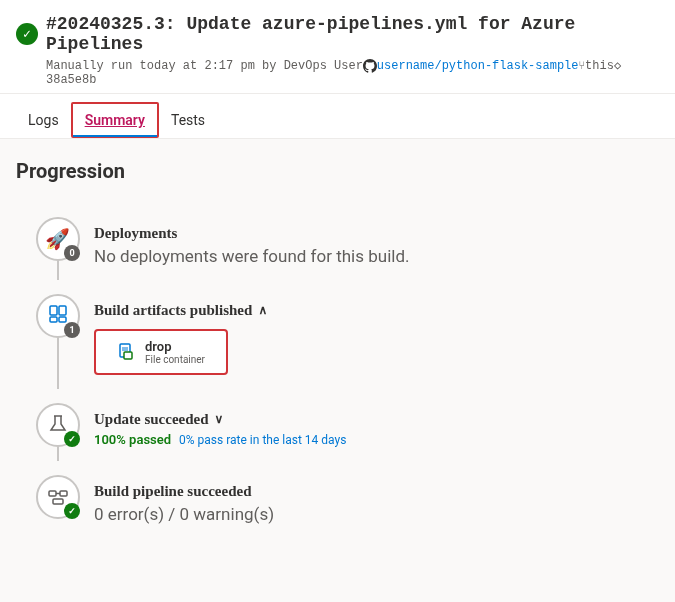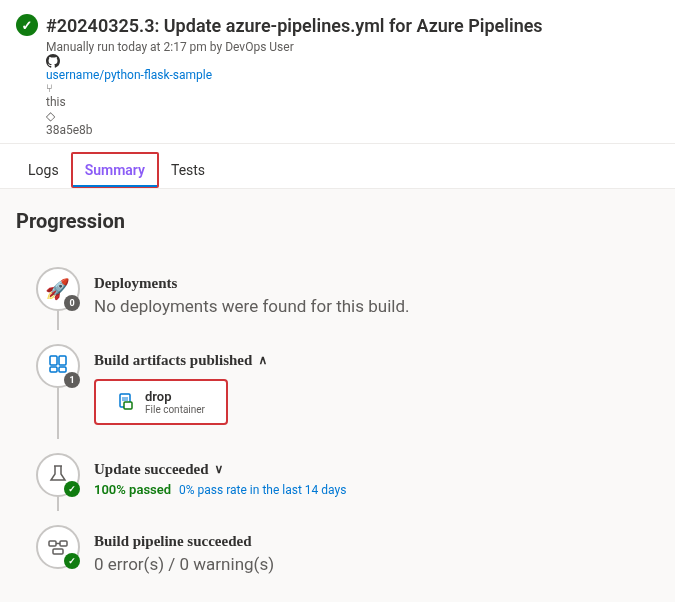--- a/index.html
+++ b/index.html
@@ -8,20 +8,21 @@
       font-size: 14px;
       color: #323130;
       background: #fff;
       width: 675px;
       min-height: 602px;
     }
 
     .header {
       padding: 14px 16px 6px 16px;
       border-bottom: 1px solid #edebe9;
+      font-family: Liberation Mono, monospace;
     }
 
     .title-row {
       display: flex;
       align-items: center;
       gap: 8px;
       margin-bottom: 4px;
     }
 
     .success-icon {
@@ -45,25 +46,24 @@
     .page-title {
       font-size: 18px;
       font-weight: 600;
       color: #323130;
     }
 
     .subtitle {
       font-size: 12px;
       color: #605e5c;
       display: flex;
-      align-items: flex-start;
+      align-items: center;
       gap: 0;
       flex-wrap: wrap;
       padding-left: 30px;
-      flex-direction: column;
     }
 
     .subtitle a {
       color: #0078d4;
       text-decoration: none;
     }
 
     .github-icon {
       display: inline-block;
       width: 14px;
@@ -90,24 +90,25 @@
       cursor: pointer;
       font-size: 14px;
       color: #323130;
       border: none;
       background: none;
       position: relative;
       text-decoration: none;
     }
 
     .tab.active {
-      color: #8b5cf6;
+      color: #be185d;
       font-weight: 600;
       border: 2px solid #d13438;
       border-radius: 2px;
+      text-decoration: underline;
     }
 
     .tab.active::after {
       content: '';
       position: absolute;
       bottom: -1px;
       left: 0;
       right: 0;
       height: 2px;
       background: #0078d4;

